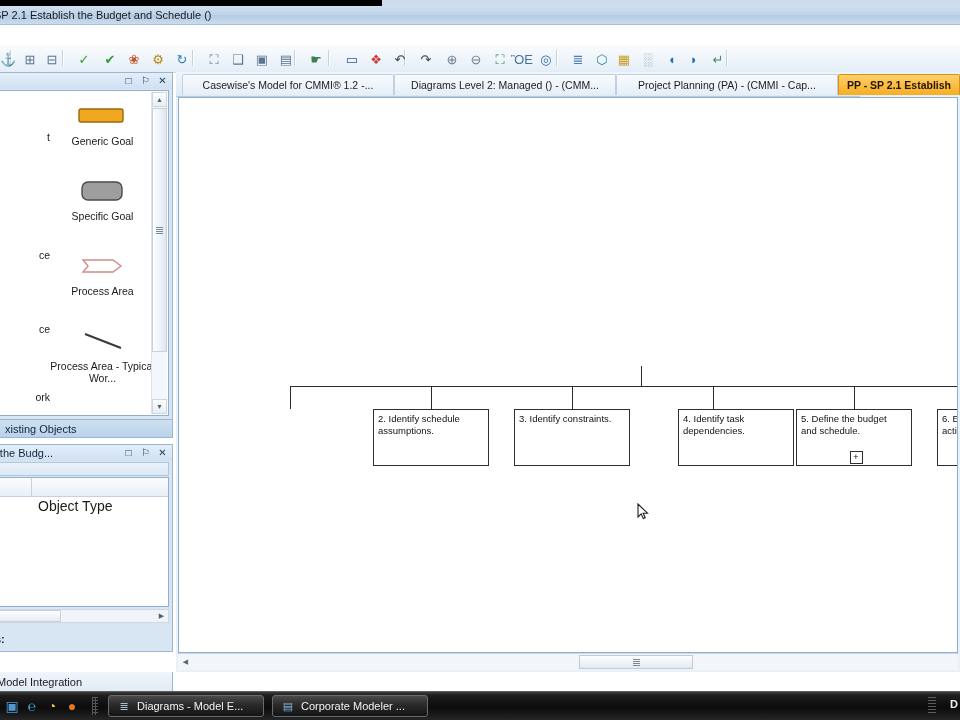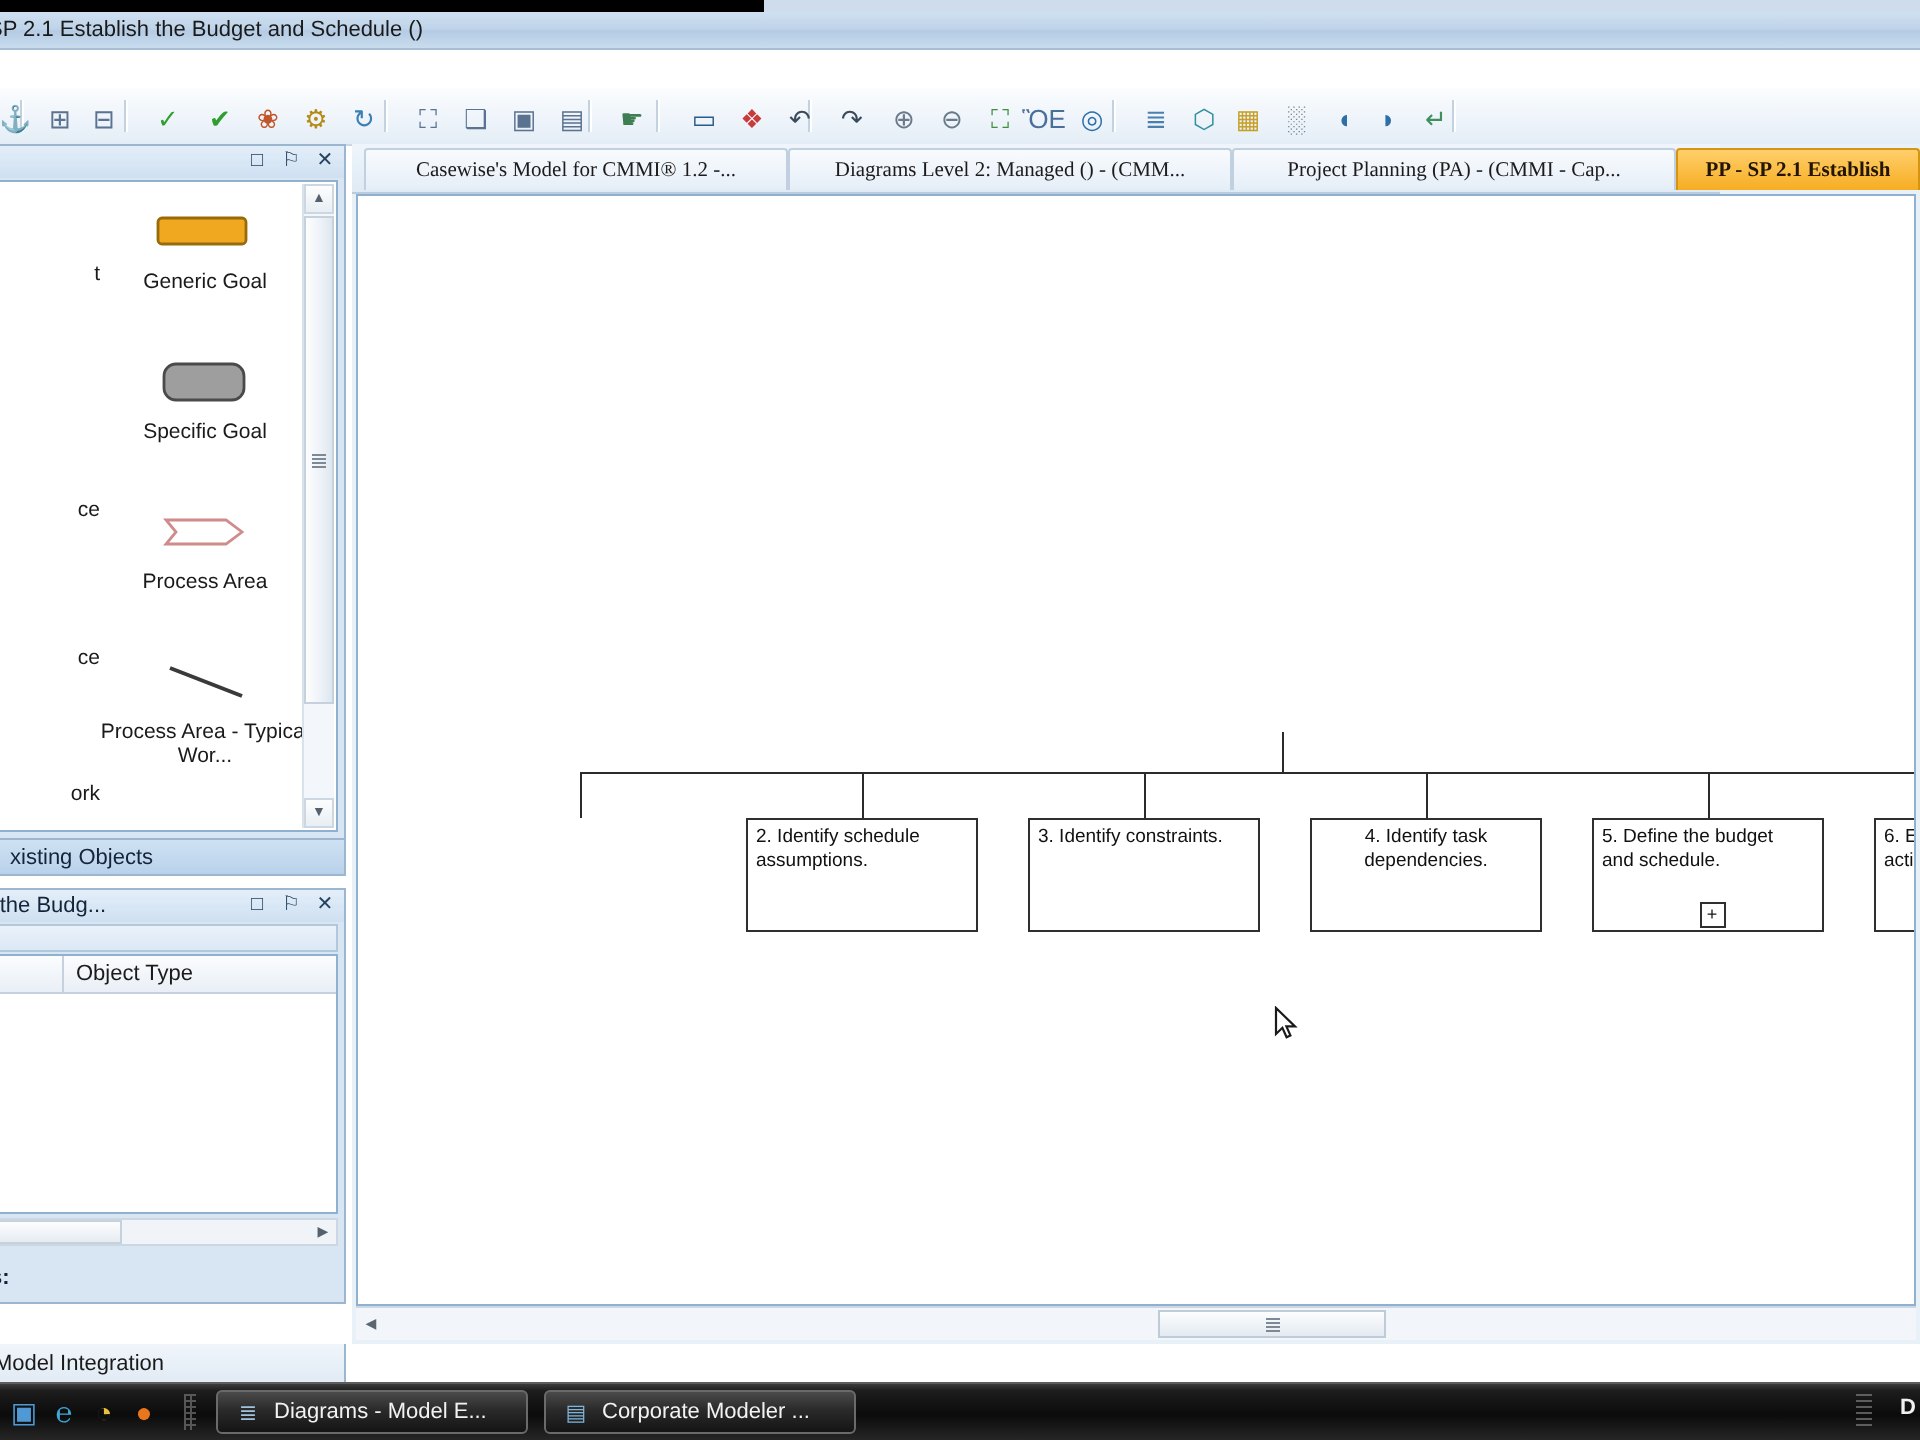--- a/index.html
+++ b/index.html
@@ -102,21 +102,21 @@
     background:#d8e6f4;border:1px solid #9cb6d0;box-sizing:border-box;
   }
   .obj-title{position:absolute;left:4px;top:2px;font-size:11px;color:#14243a;white-space:nowrap;}
   .obj-toolstrip{position:absolute;left:3px;top:17px;right:3px;height:14px;
      background:linear-gradient(to bottom,#eaf2fa,#dbe8f5);border:1px solid #b3c7db;
      box-sizing:border-box;}
   .obj-grid{position:absolute;left:3px;top:32px;right:3px;height:130px;
      background:#ffffff;border:1px solid #8fb0cf;box-sizing:border-box;overflow:hidden;}
   .grid-hdr{position:absolute;left:0;top:0;width:100%;height:18px;
      background:linear-gradient(to bottom,#fbfcfe,#e9eff6);border-bottom:1px solid #c5d2de;}
-  .grid-hdr .gcol{position:absolute;top:3px;font-size:11px;color:#1b1b1b;}
+  .grid-hdr .gcol{position:absolute;top:20px;font-size:14px;color:#1b1b1b;}
   .grid-hdr .gdiv{position:absolute;top:0;width:1px;height:18px;background:#c5d2de;}
   .obj-hscroll{position:absolute;left:3px;bottom:28px;right:3px;height:14px;
      background:#f0f4f9;border:1px solid #ccd7e2;box-sizing:border-box;}
   .obj-hthumb{position:absolute;left:0;top:0;height:12px;width:118px;
      background:linear-gradient(to bottom,#fdfdfd,#e6ecf3);border:1px solid #c5d1dd;box-sizing:border-box;}
   .obj-hright{position:absolute;right:1px;top:1px;width:11px;height:10px;
      font-size:7px;color:#55616d;display:flex;align-items:center;justify-content:center;}
   .obj-foot{position:absolute;left:4px;bottom:6px;font-size:11px;font-weight:bold;color:#11223a;white-space:nowrap;}
 
   .mi-strip{
@@ -125,21 +125,21 @@
     border:1px solid #9cb6d0;border-top:none;box-sizing:border-box;
     display:flex;align-items:center;
   }
   .mi-strip span{padding-left:58px;font-size:11px;color:#1a1a1a;white-space:nowrap;}
 
   
   .doc-area{position:absolute;left:176px;top:72px;width:784px;height:600px;background:#e8f0f8;}
 
   .tabstrip{position:absolute;left:0;top:0;width:684px;height:24px;
      background:linear-gradient(to bottom,#eff5fb,#dfeaf5);
-     border-bottom:1px solid #b9cbdd;font-family:Liberation Serif, serif;}
+     border-bottom:1px solid #b9cbdd;}
   .tab{
     position:absolute;top:2px;height:21px;box-sizing:border-box;
     display:flex;align-items:center;justify-content:center;
     font-size:10.5px;color:#1c1c1c;white-space:nowrap;cursor:default;
     background:linear-gradient(to bottom,#f8fbfe,#e5eef7);
     border:1px solid #c0d0e0;border-bottom:none;
     border-radius:2px 2px 0 0;padding:0 6px;overflow:hidden;
   }
   .tab.active{
     background:linear-gradient(to bottom,#ffcf6b,#f6ad22);
@@ -410,21 +410,21 @@
         <div class="node" style="left: 758px; top: 311px; width: 116px; height: 57px;">
           <div class="ntext" style="white-space: pre-line;">6. Es
 actio</div>
         </div>
         <div class="node" style="left: 617px; top: 311px; width: 116px; height: 57px;">
           <div class="ntext" style="white-space: pre-line;">5. Define the budget
 and schedule.</div>
           <div class="expander" style="left: 52.5px; top: 41px;">+</div>
         </div>
         <div class="edge v" style="left: 675px; top: 288px; height: 23px;"></div>
-        <div class="node" style="left: 476px; top: 311px; width: 116px; height: 57px; text-align: center;">
+        <div class="node" style="left: 499px; top: 311px; width: 116px; height: 57px;">
           <div class="ntext" style="white-space: pre-line;">4. Identify task
 dependencies.</div>
         </div>
         <div class="edge v" style="left: 534px; top: 288px; height: 23px;"></div>
         <div class="node" style="left: 335px; top: 311px; width: 116px; height: 57px;">
           <div class="ntext" style="white-space: pre-line;">3. Identify constraints.</div>
         </div>
         <div class="edge v" style="left: 393px; top: 288px; height: 23px;"></div>
         <div class="node" style="left: 194px; top: 311px; width: 116px; height: 57px;">
           <div class="ntext" style="white-space: pre-line;">2. Identify schedule

